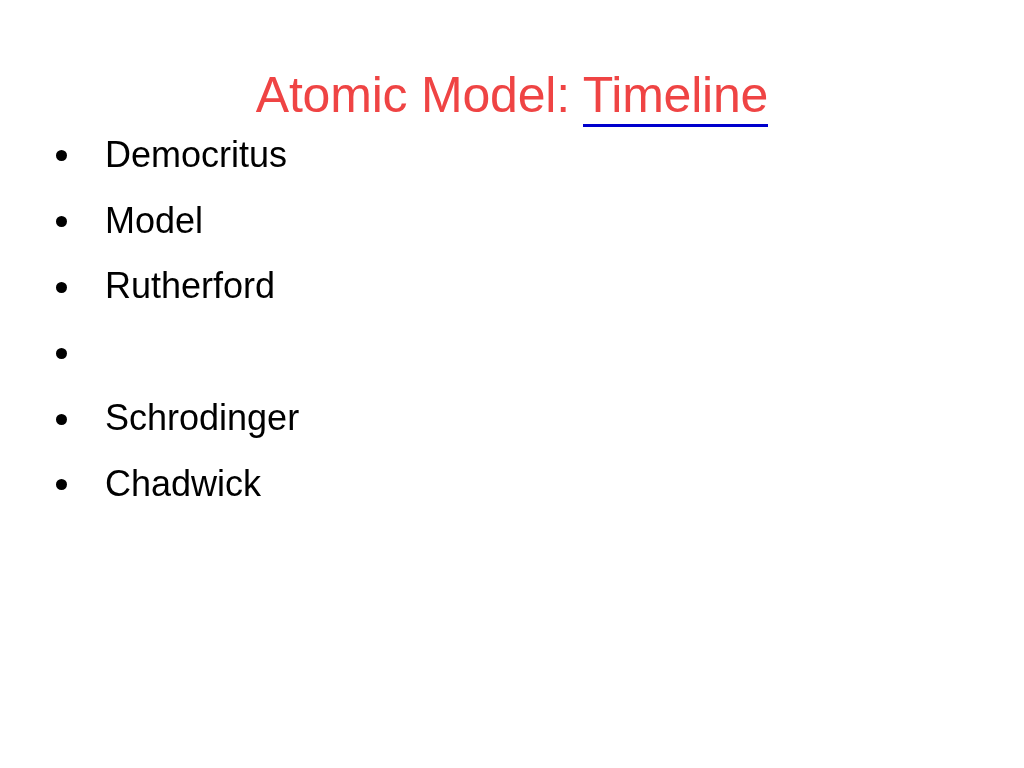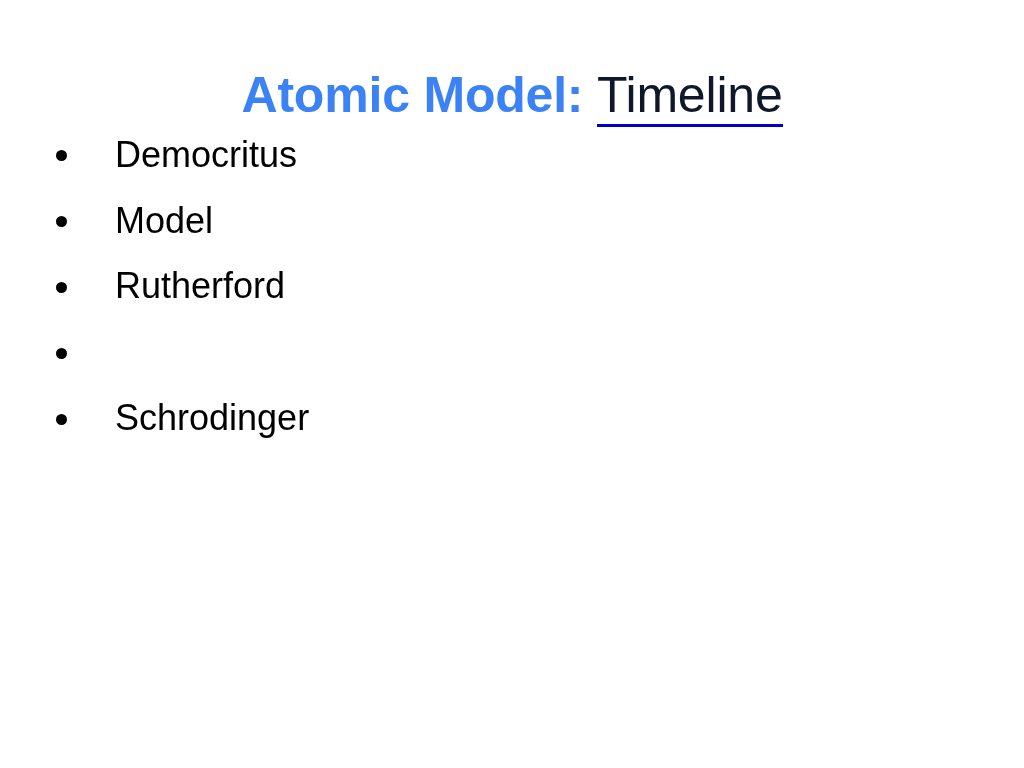--- a/index.html
+++ b/index.html
@@ -25,25 +25,24 @@
     width: 1024px;
     text-align: center;
     font-size: 50px;
     line-height: 58px;
     font-weight: 400;
     color: #000000;
     white-space: nowrap;
     letter-spacing: -0.2px;
   }
   .title-static {
-    color: #3b82f6;
-    font-weight: bold;
+    color: #ef4444;
   }
   .title-link {
-    color: #0f172a;
+    color: #ef4444;
     text-decoration: none;
     border-bottom: 3px solid #0000cd;
     padding-bottom: 1px;
     cursor: pointer;
   }
 
   
   .bullet-list {
     position: absolute;
     left: 56px;
@@ -66,21 +65,21 @@
     flex: 0 0 auto;
     width: 11px;
     height: 11px;
     border-radius: 50%;
     background: #000000;
     margin-right: 0;
     position: relative;
     top: 1px;
   }
   .bullet-label {
-    margin-left: 48px;
+    margin-left: 38px;
     display: block;
   }
 </style>
 </head>
 <body>
 
 <div class="slide">
 
   <h1 class="slide-title">
     <span class="title-static">Atomic Model: </span><span class="title-link">Timeline</span>
@@ -106,16 +105,20 @@
 
     <li class="bullet-item">
       <span class="bullet-marker"></span>
     </li>
 
     <li class="bullet-item">
       <span class="bullet-marker"></span>
       <span class="bullet-label">Schrodinger</span>
     </li>
 
+    <li class="bullet-item">
+      <span class="bullet-marker"></span>
+      <span class="bullet-label">Chadwick</span>
+    </li>
 
   </ul>
 
 </div>
 
 </body></html>

